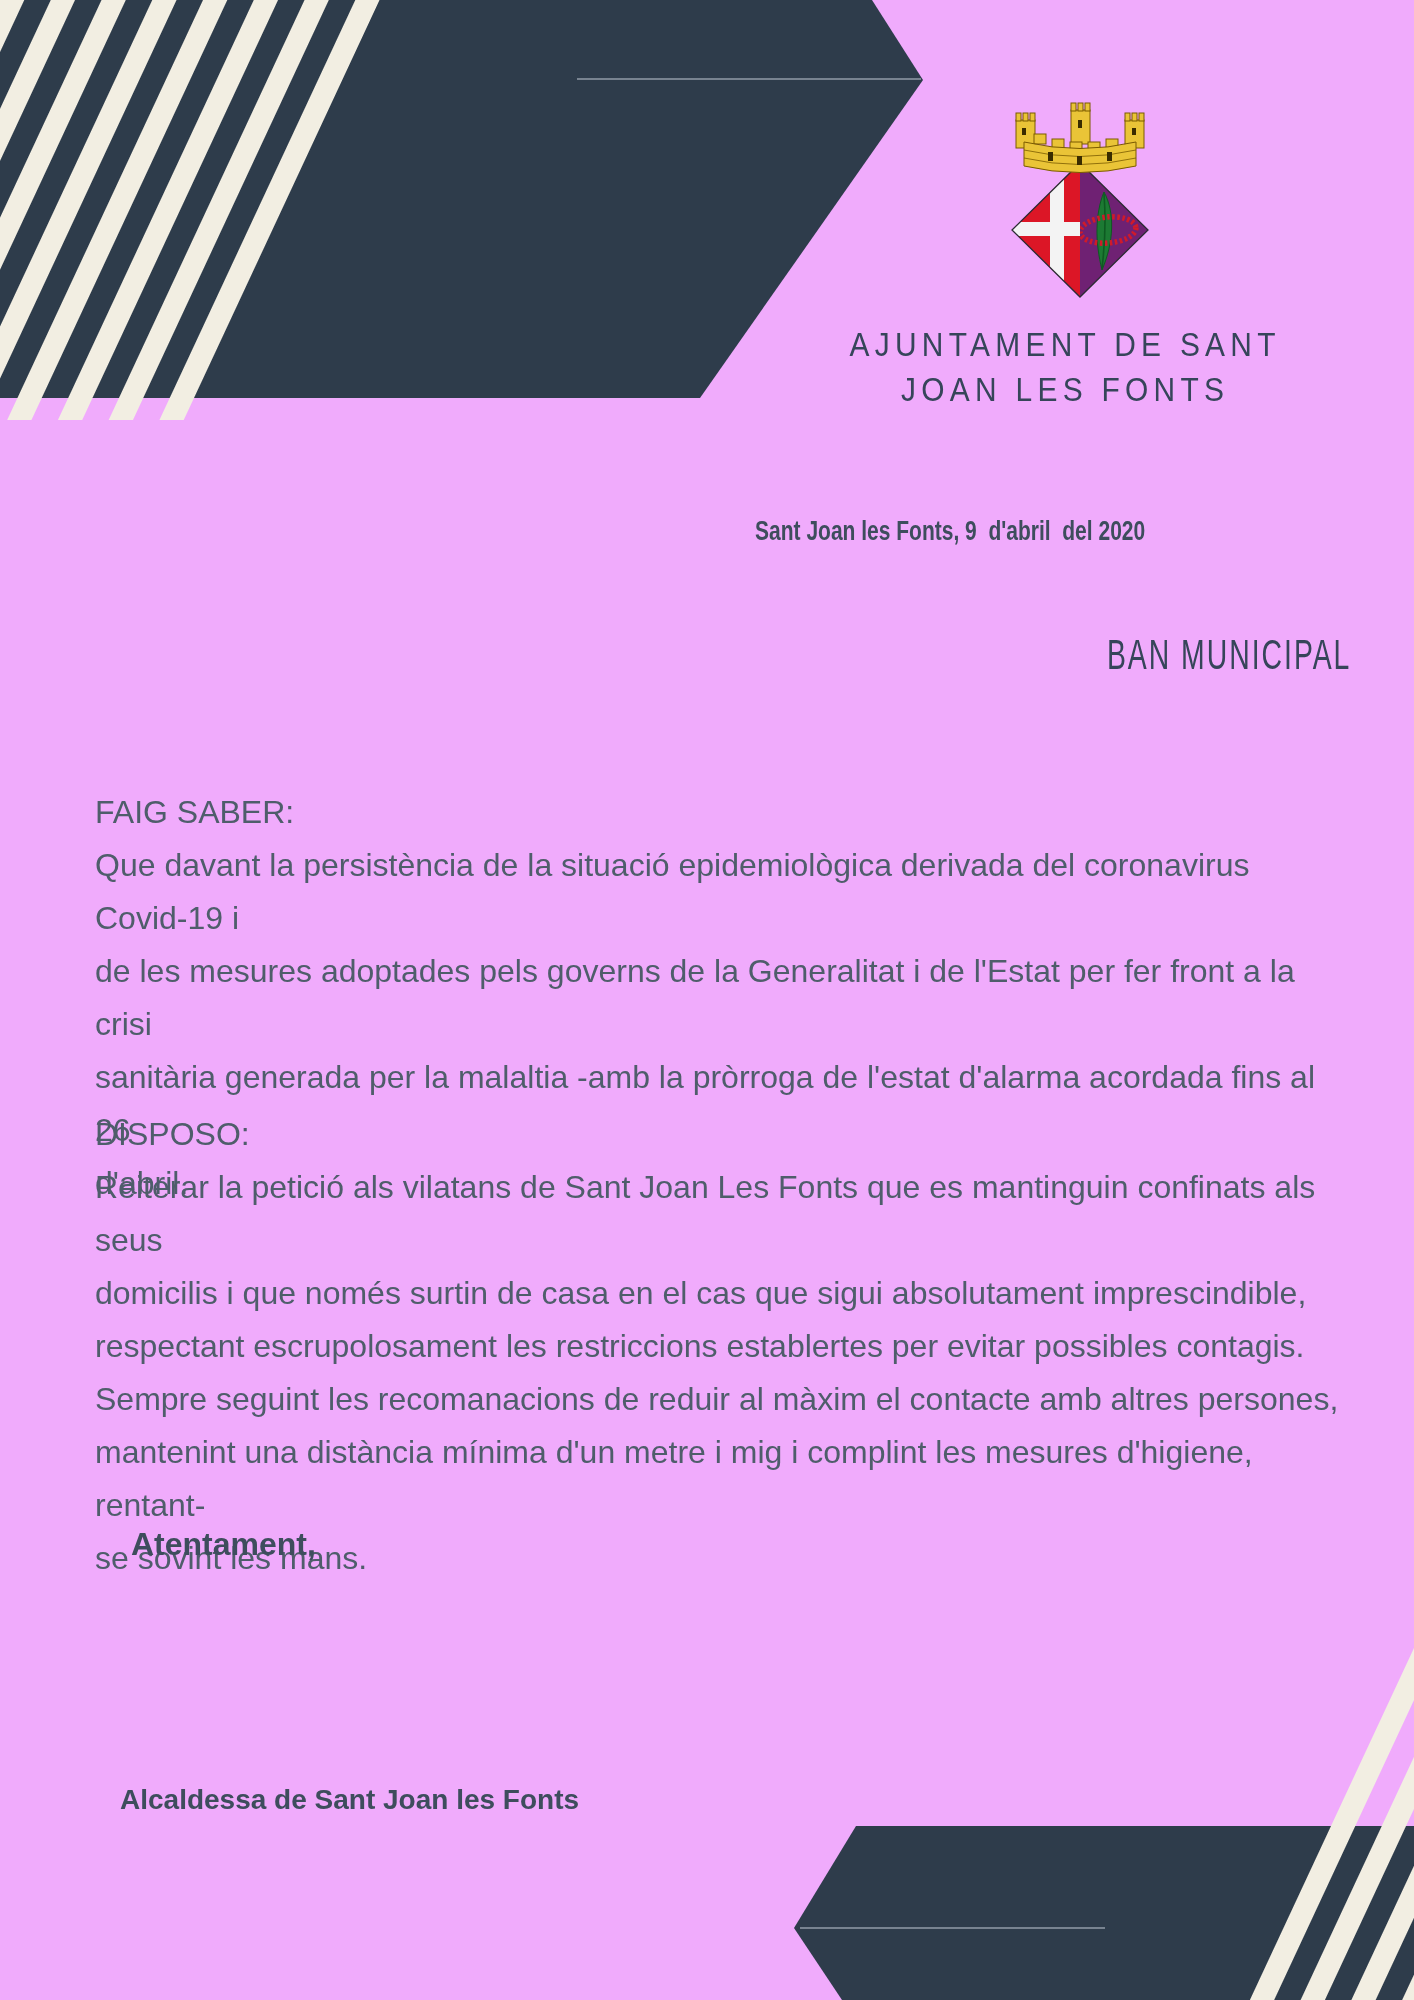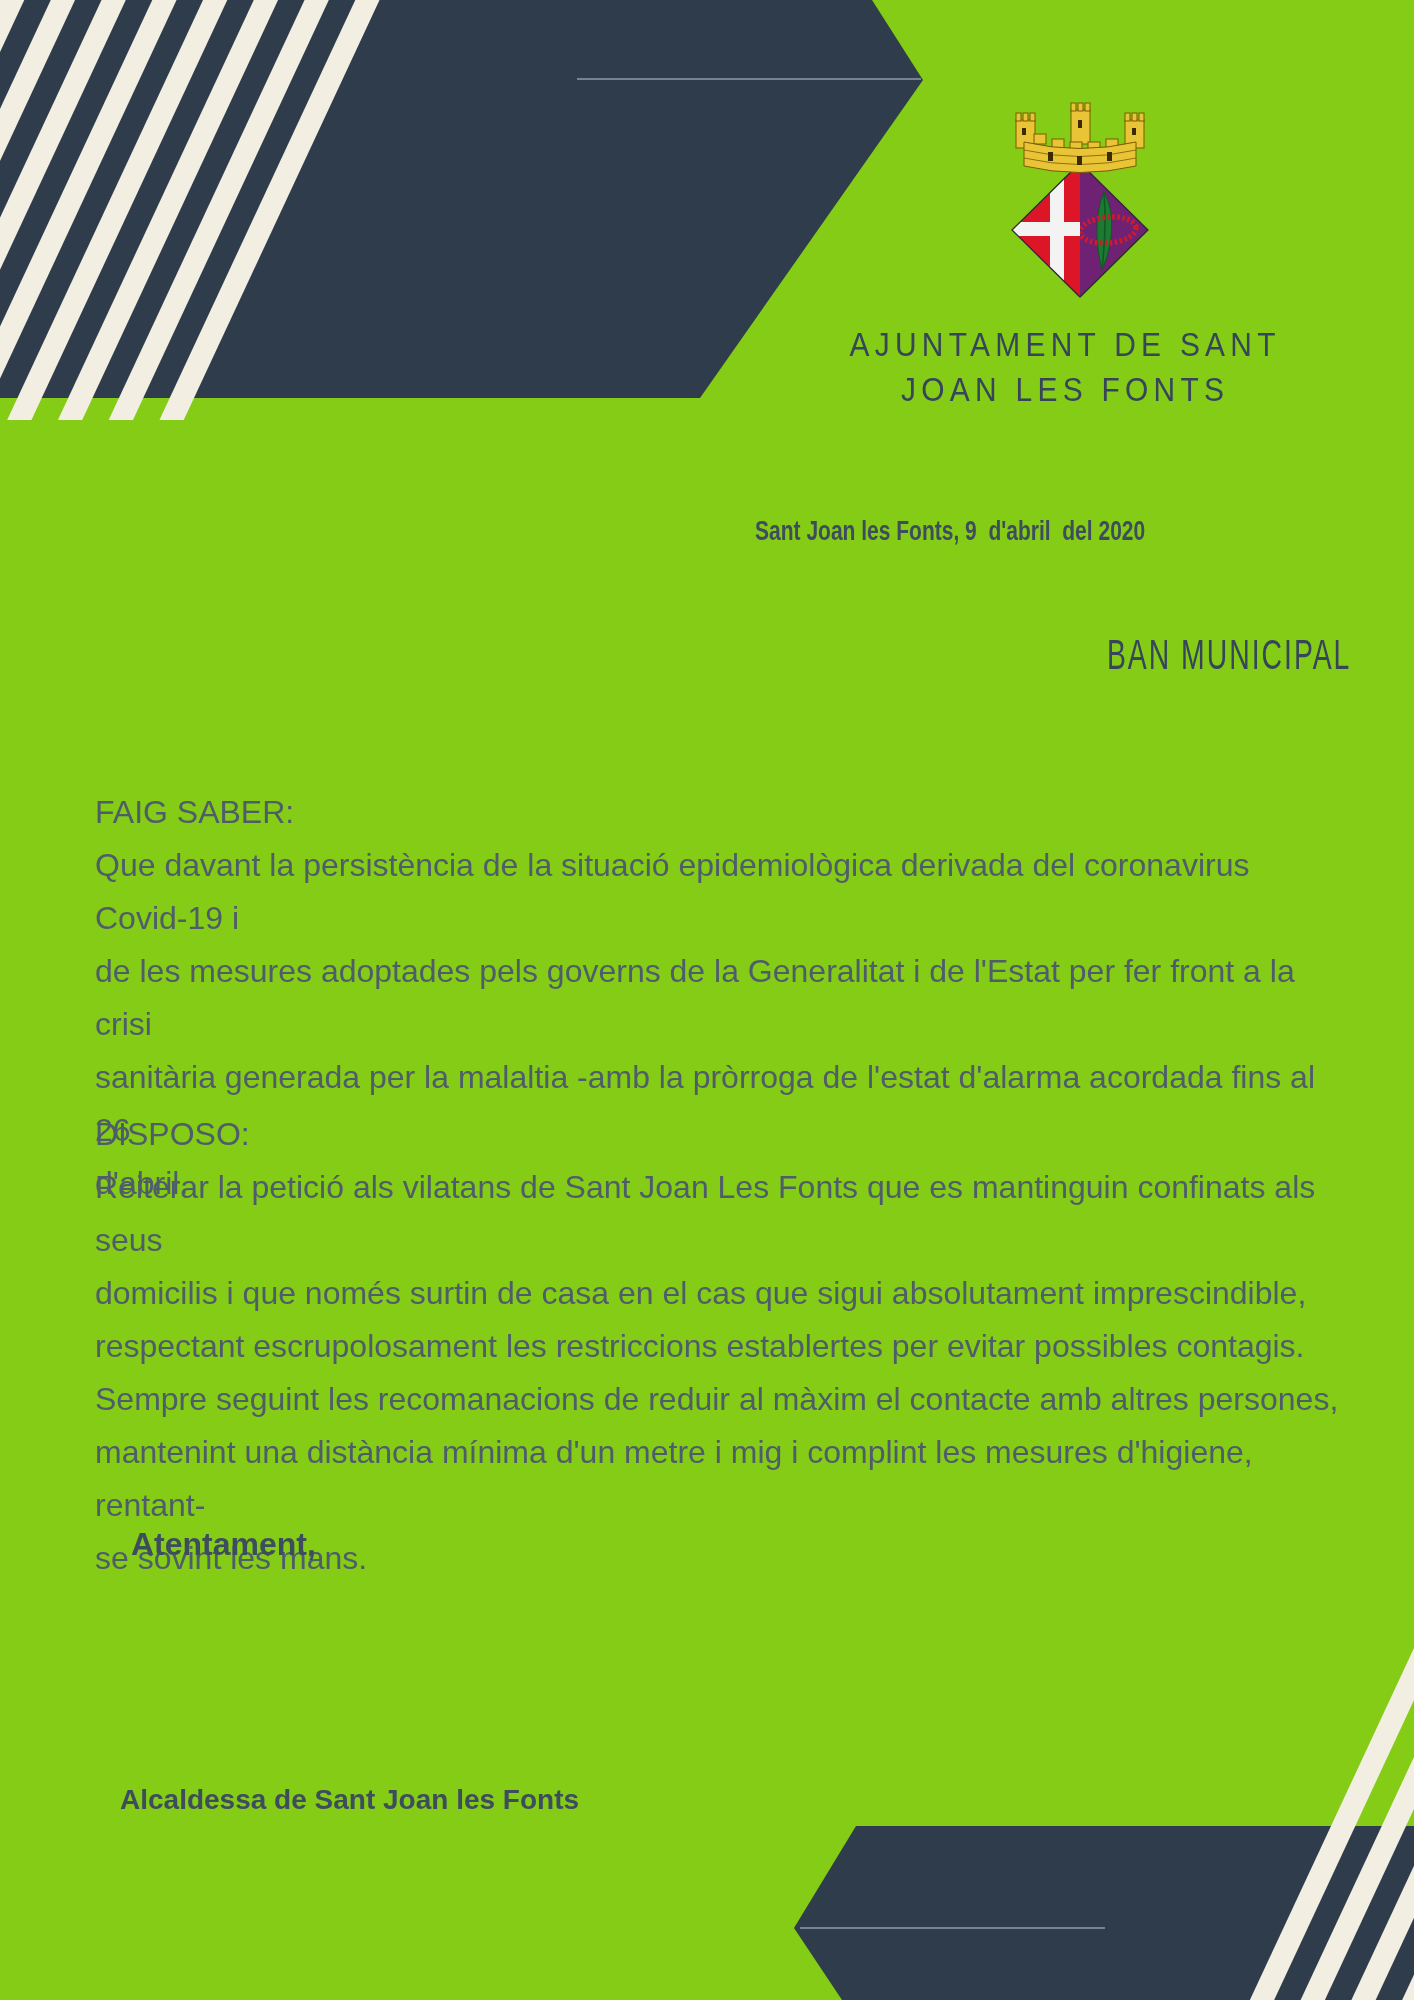--- a/index.html
+++ b/index.html
@@ -14,21 +14,21 @@
     --frond-green:#1c7a33;
     --wreath-red:#d01a2a;
     --crown-gold:#eac437;
     --crown-outline:#7a5a00;
   }
   *{margin:0;padding:0;box-sizing:border-box;}
   html,body{background:#e8e8e8;}
   .page{
     position:relative;
     width:1414px;height:2000px;
-    background:#84cc16;
+    background:#f0abfc;
     overflow:hidden;
     font-family:"Liberation Sans", sans-serif;
     margin:0 auto;
   }
   svg{display:block;}
   .deco{position:absolute;left:0;}
   .deco-top{top:0;}
   .deco-bottom{top:1600px;}
   .navy-fill{fill:var(--navy);}
   .cream-fill{fill:var(--cream);}

